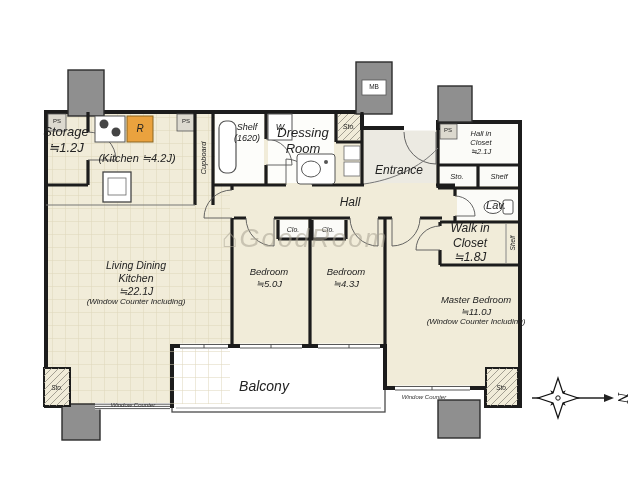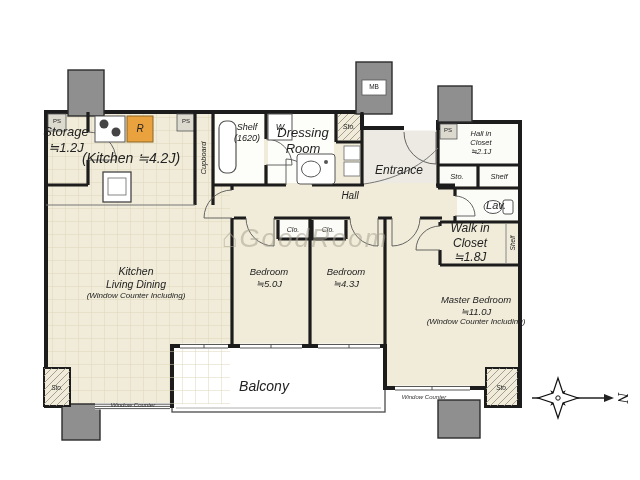--- a/index.html
+++ b/index.html
@@ -156,21 +156,21 @@
         <circle r="2.2" fill="#fff" stroke="#111" stroke-width="1"></circle>
       </g>
       <text x="622" y="398" transform="rotate(90 622 398)" text-anchor="middle" dominant-baseline="central" font-size="12" font-style="italic" font-family="DejaVu Serif, serif" fill="#111">N</text>
     </g>
   </svg>
 
   <div class="lbl" style="left:66px;top:140px;font-size:13px">
     <span>Storage</span>
       <span>≒1.2J</span>
   </div>
-  <div class="lbl" style="left:131px;top:159px;font-size:14px">
+  <div class="lbl" style="left:137px;top:159px;font-size:11px">
     <span>(Kitchen ≒4.2J)</span>
   </div>
   <div class="lbl vert" style="left:204px;top:158px;font-size:7.5px">
     <span>Cupboard</span>
   </div>
   <div class="lbl" style="left:247px;top:133px;font-size:9px">
     <span>Shelf</span>
       <span>(1620)</span>
   </div>
   <div class="lbl" style="left:280px;top:127px;font-size:9px">
@@ -199,34 +199,35 @@
   </div>
   <div class="lbl" style="left:457px;top:177px;font-size:7.5px">
     <span>Sto.</span>
   </div>
   <div class="lbl" style="left:499px;top:177px;font-size:7.5px">
     <span>Shelf</span>
   </div>
   <div class="lbl" style="left:496px;top:206px;font-size:11px">
     <span>Lav.</span>
   </div>
-  <div class="lbl" style="left:350px;top:196px;font-size:10px">
+  <div class="lbl" style="left:350px;top:202px;font-size:12px">
     <span>Hall</span>
   </div>
   <div class="lbl" style="left:470px;top:243px;font-size:12px">
     <span>Walk in</span>
       <span>Closet</span>
       <span>≒1.8J</span>
   </div>
   <div class="lbl vert" style="left:513px;top:243px;font-size:6.5px">
     <span>Shelf</span>
   </div>
   <div class="lbl" style="left:136px;top:283px;font-size:10.5px">
-    <span>Kitchen</span>
-      <span>Living Dining</span>
+    <span>Living Dining</span>
+      <span>Kitchen</span>
+      <span>≒22.1J</span>
     <span style="font-size:8px">(Window Counter Including)</span>
   </div>
   <div class="lbl" style="left:269px;top:278px;font-size:9.5px">
     <span>Bedroom</span>
       <span>≒5.0J</span>
   </div>
   <div class="lbl" style="left:346px;top:278px;font-size:9.5px">
     <span>Bedroom</span>
       <span>≒4.3J</span>
   </div>

